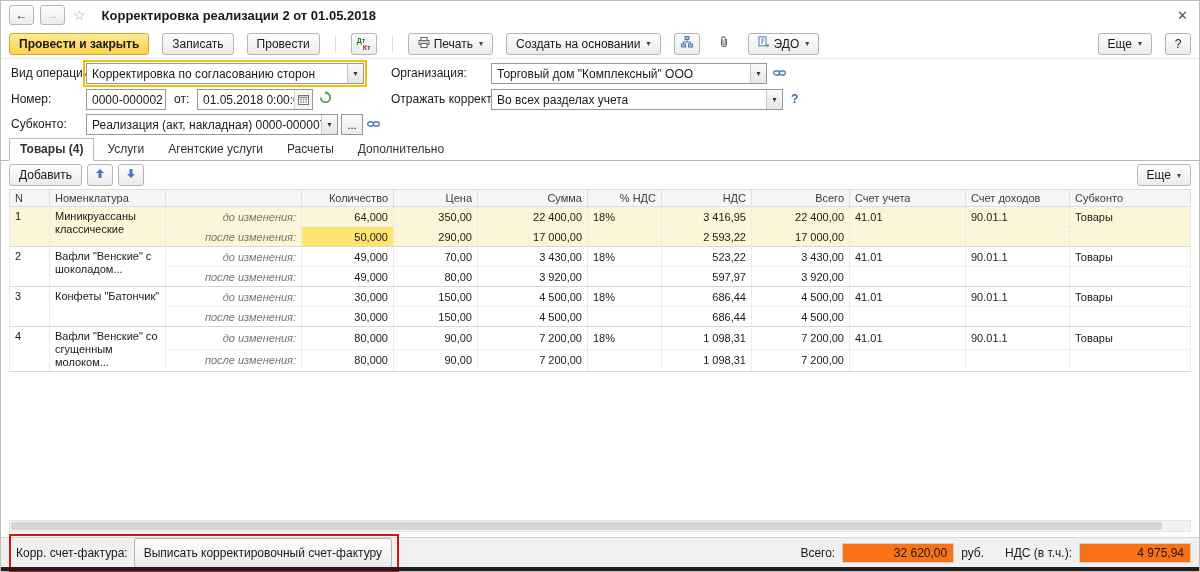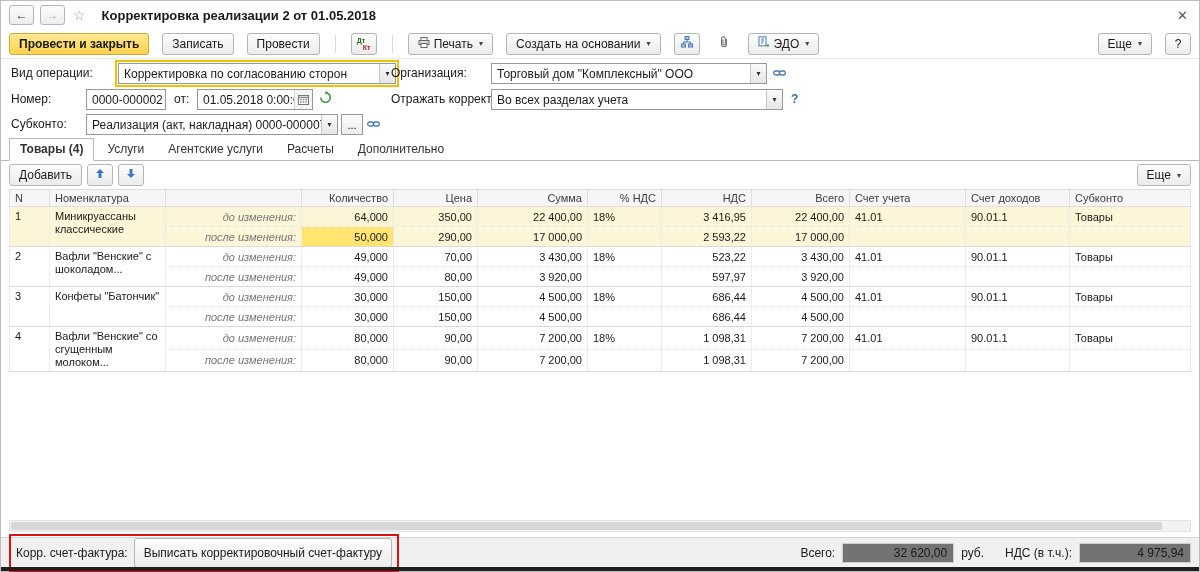--- a/index.html
+++ b/index.html
@@ -30,21 +30,21 @@
 
   
   .form {position:relative;height:78px;flex:0 0 auto;}
   .frow {position:absolute;left:0;right:0;height:24px;}
   .frow1 {top:3px;} .frow2 {top:29px;} .frow3 {top:54px;}
   .flabel {position:absolute;top:4px;font-size:12px;white-space:nowrap;}
   .field {position:absolute;top:1px;height:21px;border:1px solid #989898;background:#fff;display:flex;align-items:center;overflow:hidden;}
   .field .txt {flex:1;padding:0 5px;font-size:12px;white-space:nowrap;overflow:hidden;}
   .field .dd {width:16px;align-self:stretch;border-left:1px solid #c6c6c6;background:linear-gradient(#fafafa,#e6e6e6);display:flex;align-items:center;justify-content:center;font-size:8px;color:#333;cursor:pointer;flex:0 0 auto;}
   .field .calbtn {width:18px;align-self:stretch;display:flex;align-items:center;justify-content:center;border-left:1px solid #d9d9d9;background:#f4f4f4;cursor:pointer;flex:0 0 auto;}
-  .hl-yellow {outline:2px solid #eec200;outline-offset:1px;margin-left:32px;}
+  .hl-yellow {outline:2px solid #eec200;outline-offset:1px;}
   .dots-btn {position:absolute;top:1px;width:22px;height:21px;border:1px solid #989898;background:linear-gradient(#fdfdfd,#ececec);font-size:11px;line-height:8px;cursor:pointer;}
   .linkbtn {position:absolute;top:4px;cursor:pointer;background:none;border:none;}
   .qmark {position:absolute;top:4px;color:#3a6ea5;font-weight:bold;cursor:pointer;}
 
   
   .tabs {display:flex;padding:0 0 0 8px;border-bottom:1px solid #b9b9b9;height:24px;align-items:flex-end;gap:2px;flex:0 0 auto;}
   .tab {padding:3px 10px 4px;border:1px solid transparent;margin-bottom:-1px;font-size:12px;color:#333;cursor:pointer;white-space:nowrap;}
   .tab.active {background:#fff;border-color:#b9b9b9;border-bottom-color:#fff;font-weight:bold;}
 
   
@@ -63,21 +63,21 @@
   .grid tr.selected td {background:#fcf5d7;}
   .grid td.hl, .grid tr.selected td.hl {background:#ffe570;}
 
   
   .hscroll {height:12px;margin:3px 8px 5px;background:#f2f2f2;border:1px solid #e3e3e3;position:relative;flex:0 0 auto;}
   .hscroll .thumb {position:absolute;top:1px;bottom:1px;left:1px;width:97.5%;background:#d6d6d6;border-radius:2px;}
   .footer {height:30px;background:#f0f0f0;border-top:1px solid #d6d6d6;display:flex;align-items:center;padding:0 8px;gap:8px;flex:0 0 auto;}
   .redbox {display:inline-flex;align-items:center;gap:6px;border:2px solid #dd1111;padding:2px 5px;background:transparent;}
   .footer .btn {height:30px;}
   .flabel2 {font-size:12px;white-space:nowrap;}
-  .ro-field {height:20px;background:#737373;border:1px solid #cfcfcf;display:flex;align-items:center;justify-content:flex-end;padding:0 6px;font-size:12px;width:112px;}
+  .ro-field {height:20px;background:#f97316;border:1px solid #cfcfcf;display:flex;align-items:center;justify-content:flex-end;padding:0 6px;font-size:12px;width:112px;}
   .fright {margin-left:auto;display:flex;align-items:center;gap:7px;}
   .vat-gap {margin-left:14px;}
   .bottom-edge {height:4px;background:#1f1f1f;flex:0 0 auto;}
 </style>
 </head>
 <body>
 
 <div class="window">
 
   <div class="titlebar">

